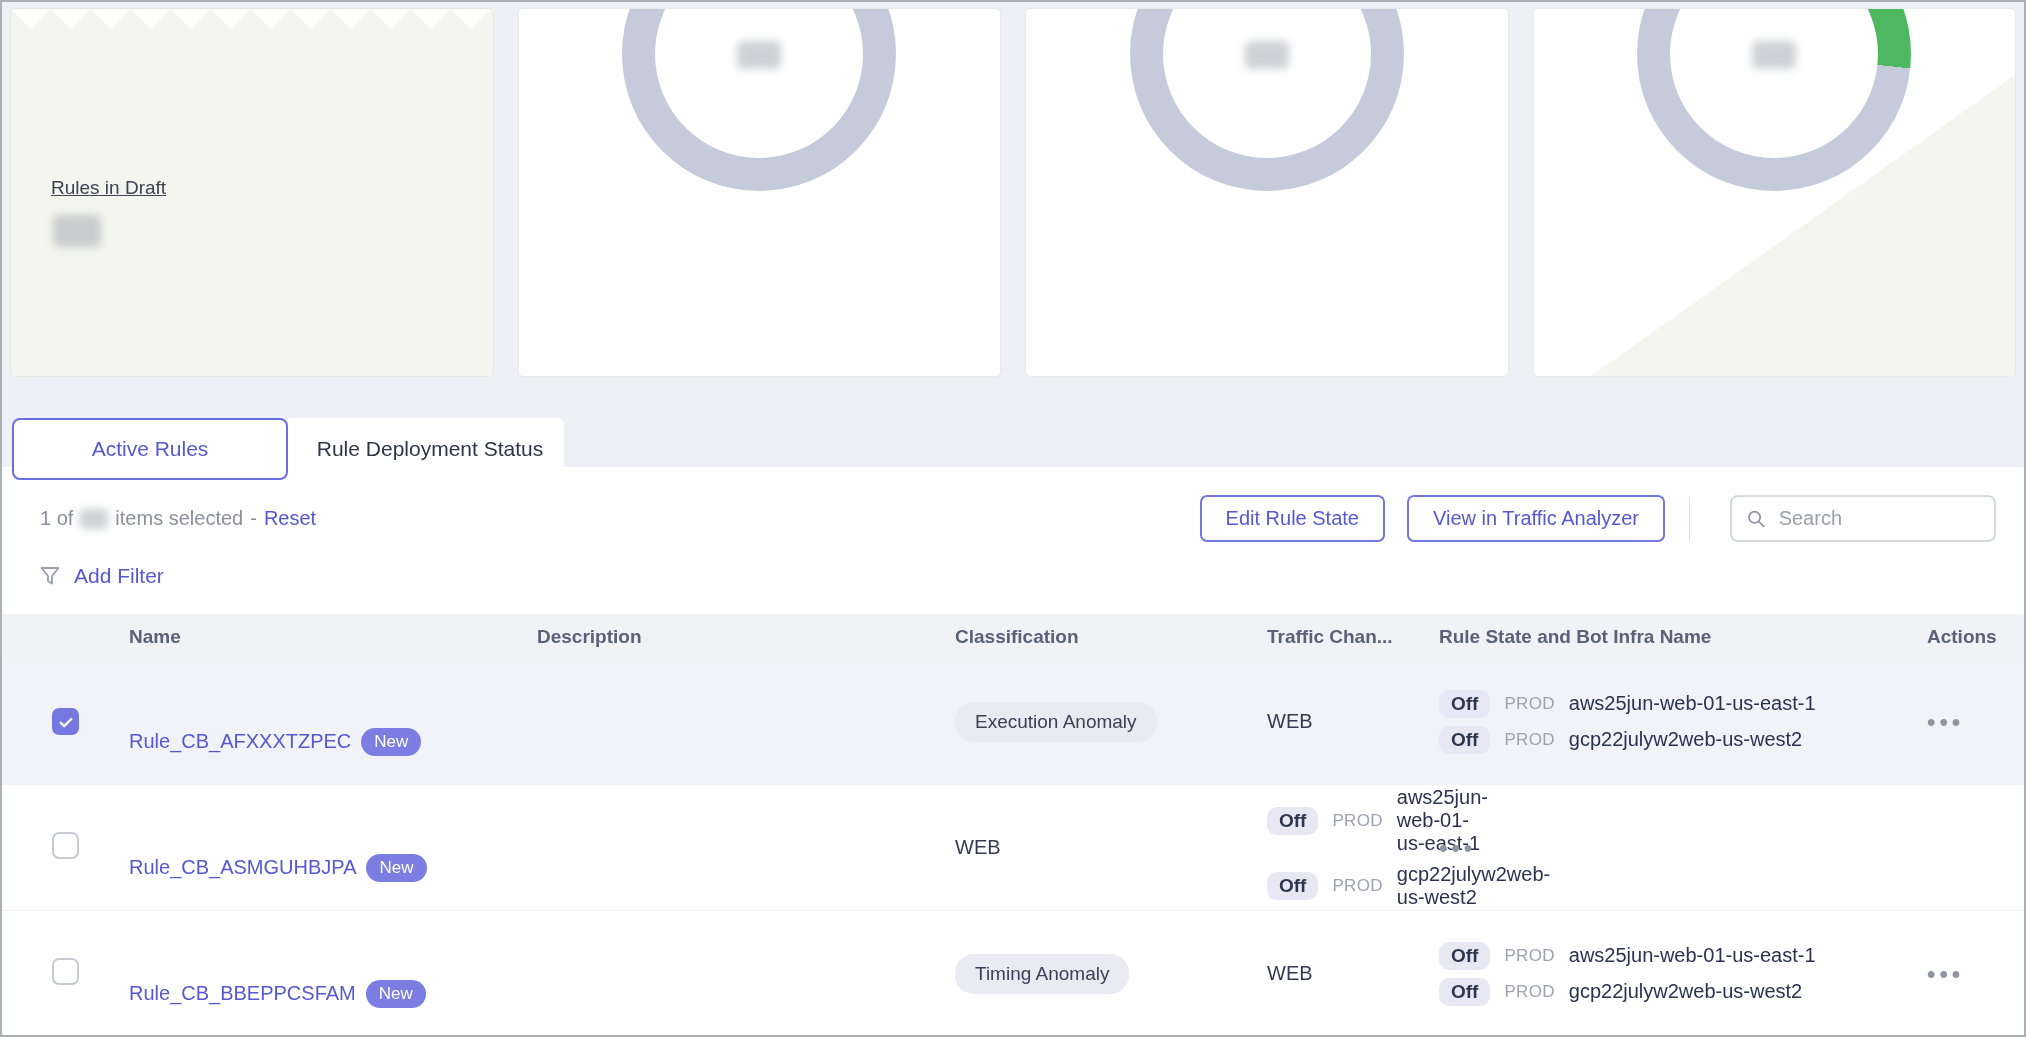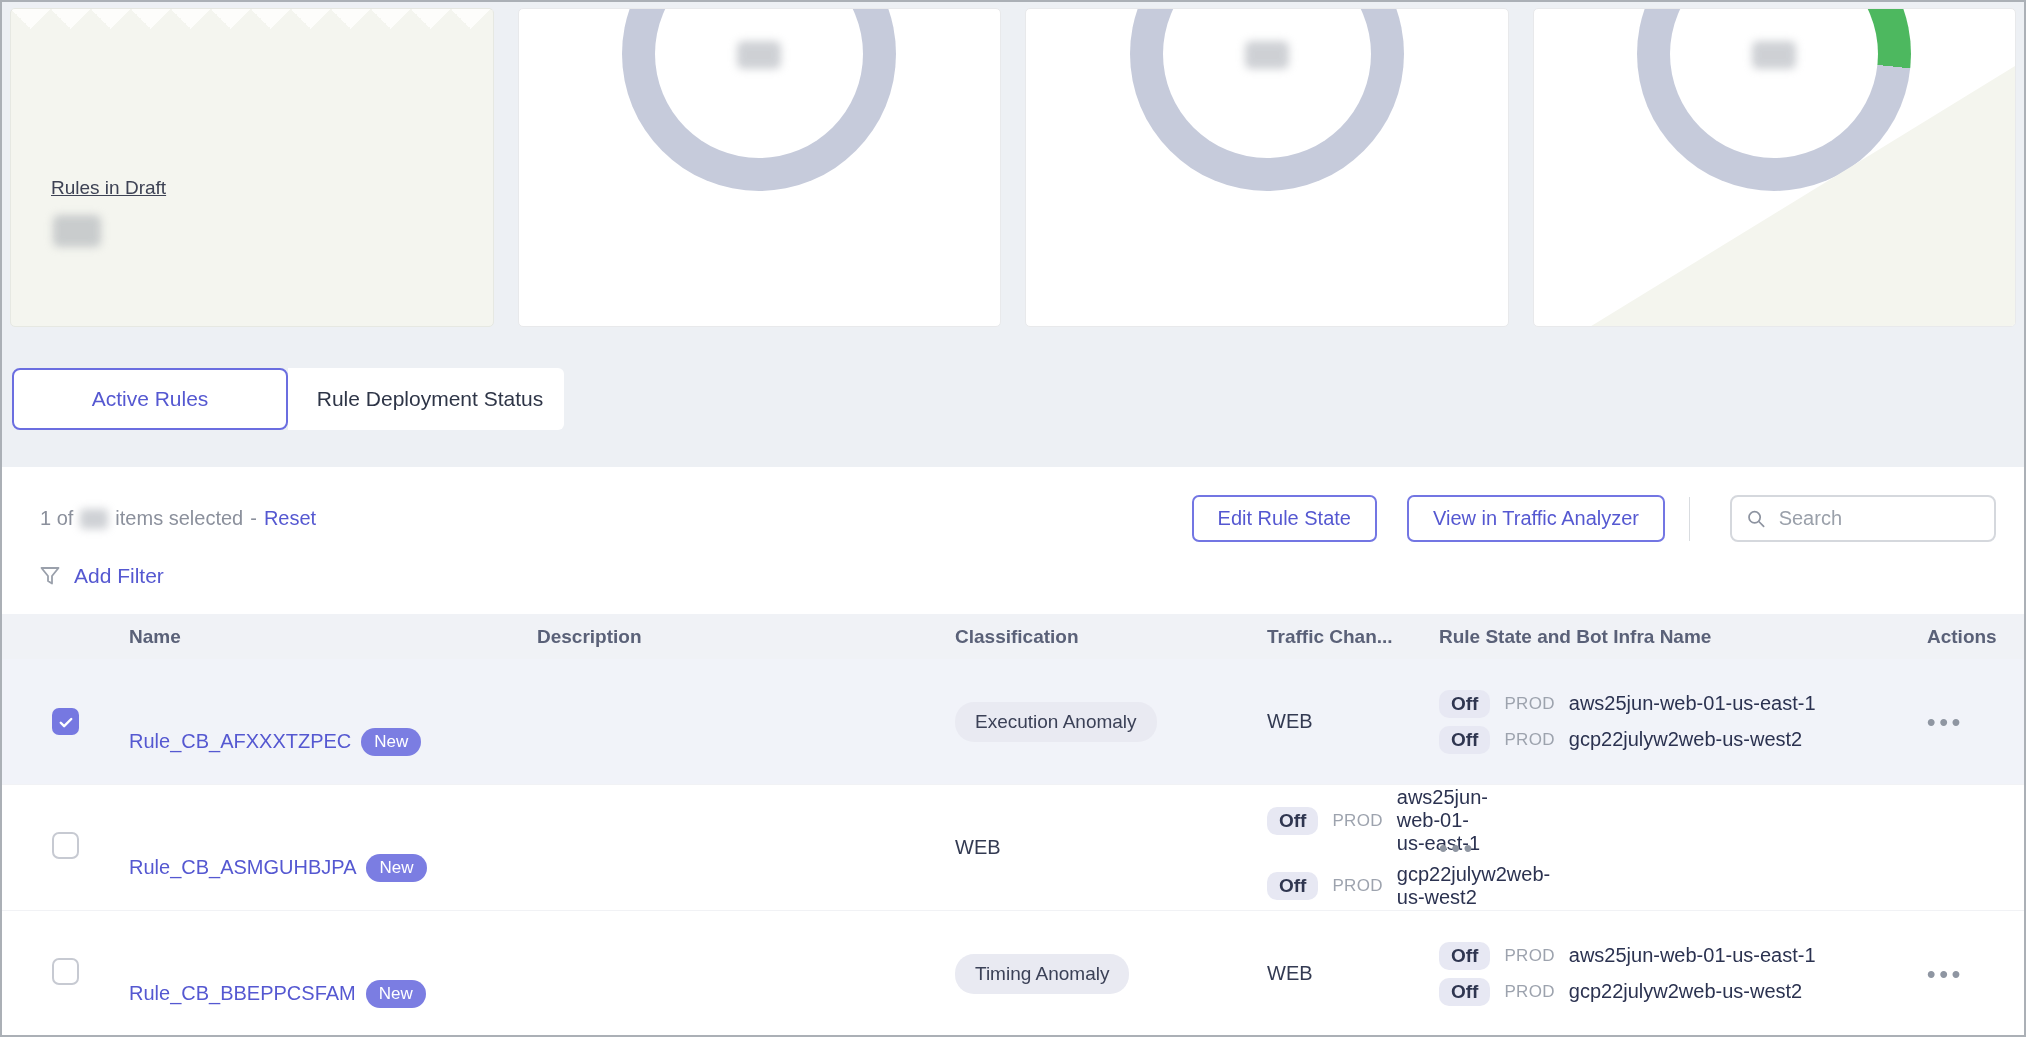--- a/index.html
+++ b/index.html
@@ -7,21 +7,21 @@
   body {
     font-family: "Liberation Sans", sans-serif;
     background: #edf0f4;
     border: 2px solid #abb0b6;
     position: relative;
     overflow: hidden;
   }
 
   
   .cards-row { display: flex; gap: 24px; padding: 6px 8px 0 8px; }
-  .card { flex: 1; height: 319px; border-radius: 5px; position: relative; overflow: hidden; }
+  .card { flex: 1; height: 369px; border-radius: 5px; position: relative; overflow: hidden; }
   .card-draft { background: #f4f5ef; border: 1px solid #e6e8e2; }
   .card-draft::before { 
     content: ""; position: absolute; top: 0; left: 0; right: 0; height: 30px;
     background:
       linear-gradient(135deg, #fdfdfb 25%, transparent 25%) -20px 0/40px 40px,
       linear-gradient(225deg, #fdfdfb 25%, transparent 25%) -20px 0/40px 40px;
   }
   .card-donut { background: #ffffff; border: 1px solid #e8e9eb; }
   .draft-link {
     position: absolute; left: 40px; top: 168px;
@@ -58,21 +58,21 @@
   .toolbar { display: flex; justify-content: space-between; align-items: center; padding: 28px 28px 0 38px; }
   .selection-text { font-size: 20px; color: #8b909c; display: flex; align-items: center; gap: 7px; }
   .count-blob { display: inline-block; width: 28px; height: 20px; border-radius: 4px; }
   .reset-link { color: #5558d1; cursor: pointer; }
   .toolbar-right { display: flex; align-items: center; }
   .btn {
     background: #fff; border: 2px solid #7376e3; color: #5558d1; border-radius: 7px;
     font-size: 20px; padding: 0 24px; height: 47px; cursor: pointer;
     font-family: "Liberation Sans", sans-serif;
   }
-  .btn + .btn { margin-left: 30px; }
+  .btn + .btn { margin-left: 22px; }
   .v-divider { width: 1px; height: 44px; background: #d9dce0; margin: 0 24px; }
   .search-box {
     display: flex; align-items: center; gap: 12px;
     width: 266px; height: 47px; border: 2px solid #d5d8dd; border-radius: 8px; padding: 0 14px;
     background: #fff;
     margin-left: 16px;
   }
   .search-box input {
     border: none; outline: none; font-size: 20px; color: #3c4254; width: 100%;
     font-family: "Liberation Sans", sans-serif;

